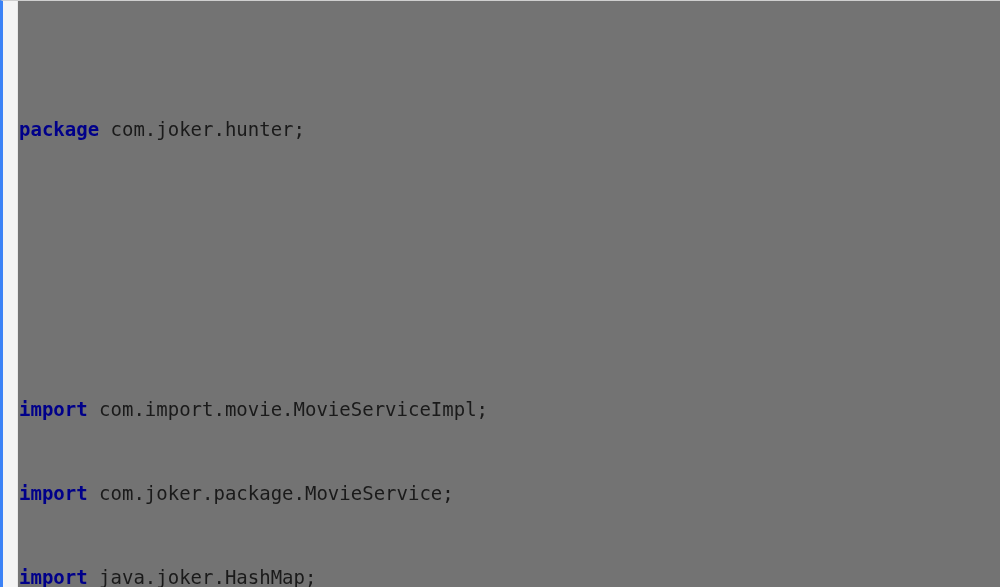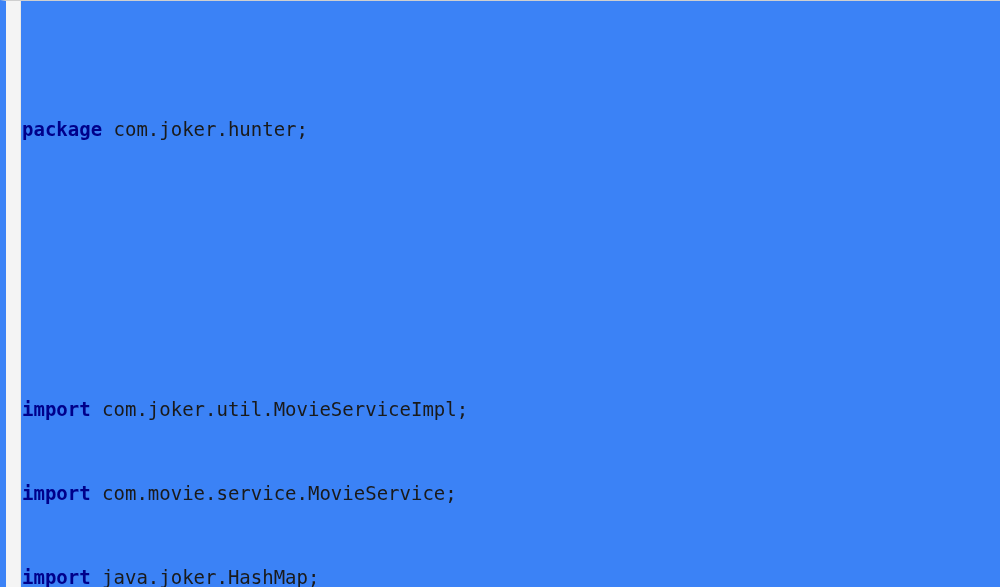--- a/index.html
+++ b/index.html
@@ -12,22 +12,22 @@
     font-family: "DejaVu Sans Mono", "Menlo", "Consolas", monospace;
     font-size: 19px;
     line-height: 28px;
   }
   .editor {
     position: relative;
     width: 100%;
     height: 100%;
     box-sizing: border-box;
     border-top: 1px solid #cfcfcf;
-    border-left: 6px solid #3b82f6;
-    background: #3b82f6;
+    border-left: 3px solid #3b82f6;
+    background: #737373;
   }
   .gutter {
     position: absolute;
     left: 0;
     top: 0;
     bottom: 0;
     width: 14px;
     background: #f4f4f4;
     border-right: 1px solid #e8e8e8;
   }
@@ -54,22 +54,22 @@
   <div class="gutter"></div>
   <div class="code">
 
     
     <div class="line"><span class="kw">package</span> <span class="ident">com.joker.hunter</span><span class="punct">;</span></div>
 
     
     <div class="line"></div>
 
     
-    <div class="line"><span class="kw">import</span> <span class="ident">com.joker.util.MovieServiceImpl</span><span class="punct">;</span></div>
-    <div class="line"><span class="kw">import</span> <span class="ident">com.movie.service.MovieService</span><span class="punct">;</span></div>
+    <div class="line"><span class="kw">import</span> <span class="ident">com.import.movie.MovieServiceImpl</span><span class="punct">;</span></div>
+    <div class="line"><span class="kw">import</span> <span class="ident">com.joker.package.MovieService</span><span class="punct">;</span></div>
     <div class="line"><span class="kw">import</span> <span class="ident">java.joker.HashMap</span><span class="punct">;</span></div>
     
 
     
     
 
     
     
 
     

